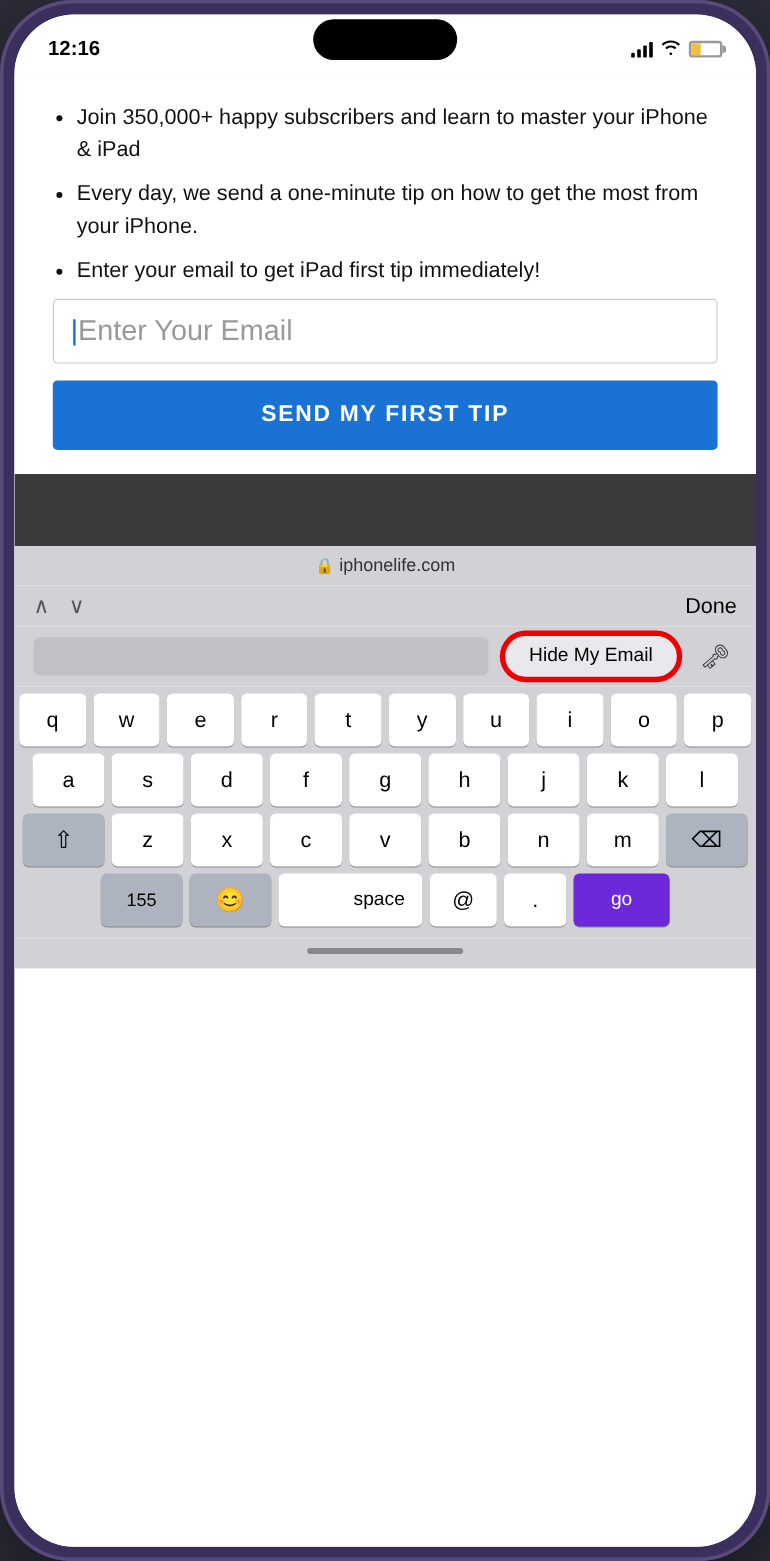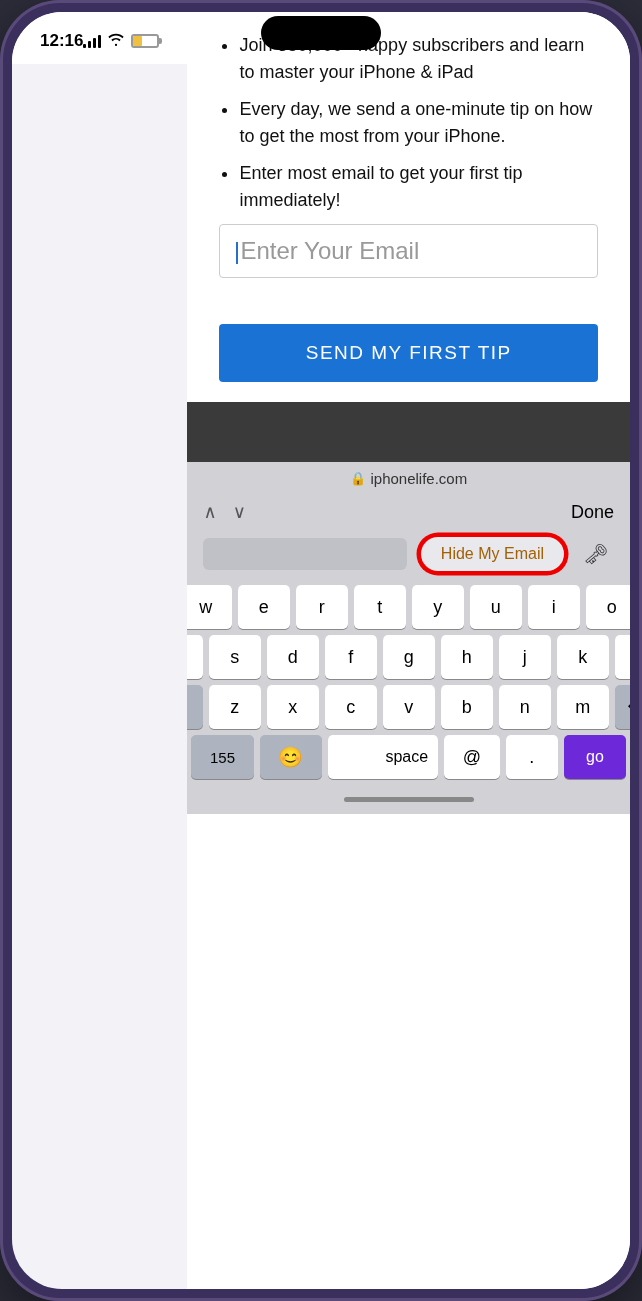--- a/index.html
+++ b/index.html
@@ -49,21 +49,21 @@
       border-radius: 0 3px 3px 0;
     }
 
     .screen {
       margin: 12px;
       background: #f2f2f7;
       border-radius: 50px;
       overflow: hidden;
       flex: 1;
       display: flex;
-      flex-direction: row;
+      flex-direction: column;
     }
 
     
     .status-bar {
       background: #ffffff;
       display: flex;
       justify-content: space-between;
       align-items: center;
       padding: 14px 28px 8px;
       height: 52px;
@@ -200,28 +200,27 @@
     @keyframes blink {
       0%, 100% { opacity: 1; }
       50% { opacity: 0; }
     }
 
     .send-button {
       width: 100%;
       background: #1a73d4;
       color: #fff;
       font-size: 19px;
-      font-weight: 400;
+      font-weight: 700;
       letter-spacing: 1.5px;
       padding: 18px;
       border: none;
       border-radius: 4px;
       cursor: pointer;
       text-transform: uppercase;
-      margin-top: 32px;
     }
 
     
     .dark-strip {
       background: #3a3a3a;
       height: 60px;
       flex-shrink: 0;
     }
 
     
@@ -292,21 +291,21 @@
       border-radius: 6px;
       opacity: 0.5;
     }
 
     .hide-email-btn {
       padding: 8px 20px;
       border: 2px solid #e00;
       border-radius: 22px;
       background: #e8e8ed;
       font-size: 16px;
-      color: #a16207;
+      color: #000000;
       font-weight: 400;
       cursor: pointer;
       white-space: nowrap;
       box-shadow: 0 0 0 2.5px #e00;
     }
 
     .key-icon-btn {
       width: 36px;
       height: 36px;
       display: flex;
@@ -434,21 +433,21 @@
           <div class="battery-fill"></div>
         </div>
       </div>
     </div>
 
     <div class="web-content">
       <div class="page-content">
         <ul class="bullet-list">
           <li>Join 350,000+ happy subscribers and learn to master your iPhone &amp; iPad</li>
           <li>Every day, we send a one-minute tip on how to get the most from your iPhone.</li>
-          <li>Enter most email to get your first tip immediately!</li>
+          <li>Enter your email to get iPad first tip immediately!</li>
         </ul>
         <div class="email-input-wrapper">
           <div class="email-input">
             <span class="email-cursor"></span><span>Enter Your Email</span>
           </div>
         </div>
         <button class="send-button">SEND MY FIRST TIP</button>
       </div>
 
       <div class="dark-strip"></div>

